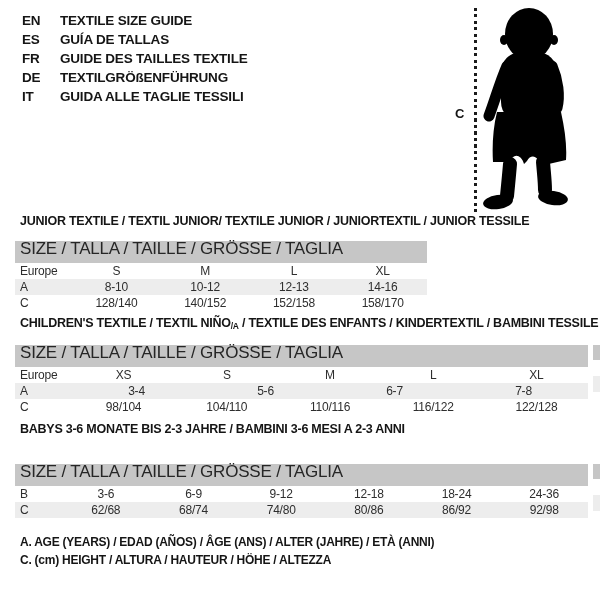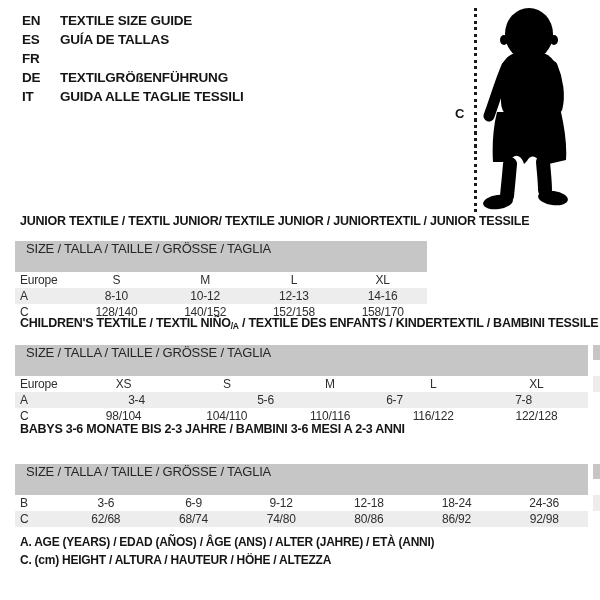--- a/index.html
+++ b/index.html
@@ -22,22 +22,22 @@
     color:#151515;white-space:nowrap;line-height:15.5px;}
   #junior-title{left:20px;top:214px;}
   #children-title{left:20px;top:316px;}
   #babies-title{left:20px;top:422px;}
   .title-sub{font-size:8.5px;vertical-align:-2px;}
   
   .table{position:absolute;}
   #junior-table{left:15px;top:241px;width:412px;}
   #children-table{left:15px;top:345px;width:573px;}
   #babies-table{left:15px;top:464px;width:573px;}
-  .size-bar{height:31px;background:#c6c6c6;font-size:13px;color:#262626;
-    padding-left:11px;line-height:15px;letter-spacing:-0.2px;white-space:nowrap;}
+  .size-bar{height:22px;background:#c6c6c6;font-size:17px;color:#262626;
+    padding-left:5px;line-height:15px;letter-spacing:-0.2px;white-space:nowrap;}
   .trow{display:flex;height:16px;align-items:center;font-size:12px;
     color:#2e2e2e;letter-spacing:-0.2px;}
   .trow.stripe{background:#ededed;}
   .lbl{padding-left:5px;box-sizing:border-box;}
   #junior-table .lbl,#children-table .lbl{width:57px;}
   #babies-table .lbl{width:47px;}
   .val{flex:1;text-align:center;}
   
   .sliver{position:absolute;left:593px;width:7px;}
   #children-sliver{top:345px;}
@@ -57,20 +57,21 @@
   <div class="lang-row">
     <span class="lang-code">EN</span>
     <span>TEXTILE SIZE GUIDE</span>
   </div>
   <div class="lang-row">
     <span class="lang-code">ES</span>
     <span>GUÍA DE TALLAS</span>
   </div>
   <div class="lang-row">
     <span class="lang-code">FR</span>
+    <span>GUIDE DES TAILLES TEXTILE</span>
   </div>
   <div class="lang-row">
     <span class="lang-code">DE</span>
     <span>TEXTILGRÖßENFÜHRUNG</span>
   </div>
   <div class="lang-row">
     <span class="lang-code">IT</span>
     <span>GUIDA ALLE TAGLIE TESSILI</span>
   </div>
 </div>

